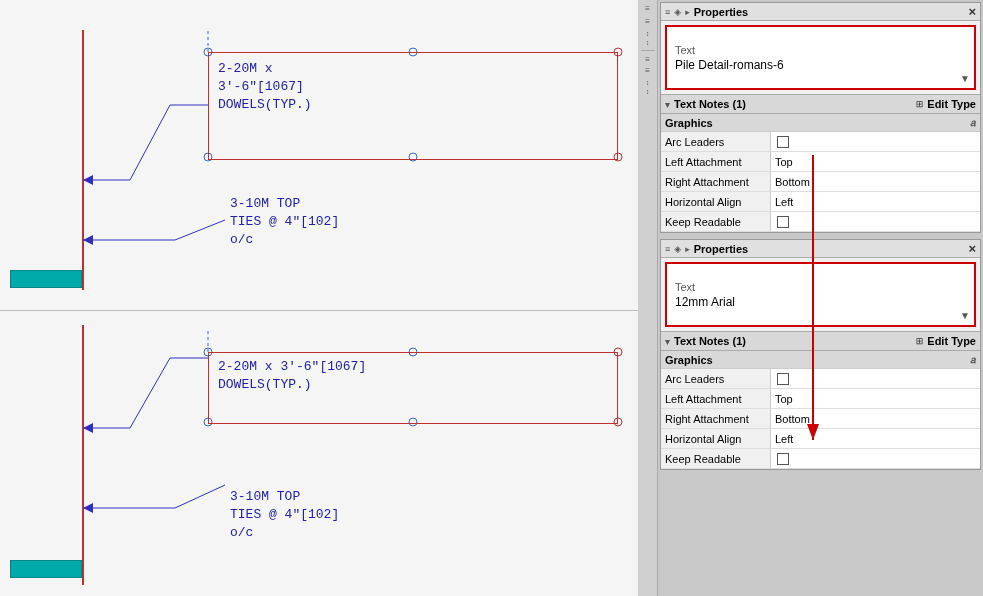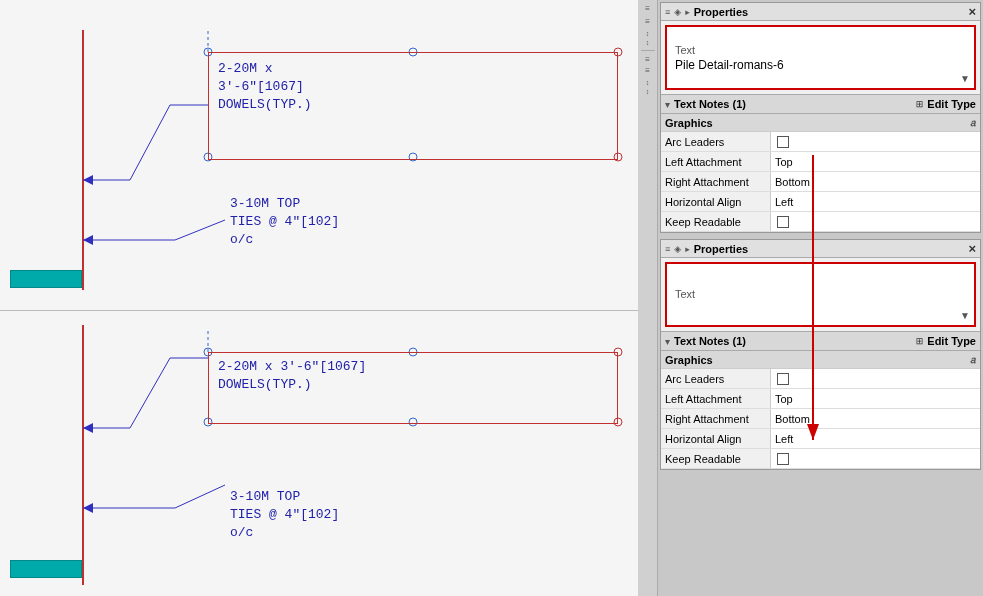--- a/index.html
+++ b/index.html
@@ -236,20 +236,21 @@
         <span style="font-size:9px; color:#555;">≡</span>
         <span style="font-size:9px; color:#555;">◈</span>
         <span style="font-size:9px; color:#555;">▸</span>
         <span style="font-size:11px; font-weight:bold; color:#000;">Properties</span>
       </div>
       <span style="font-size:13px; color:#333; cursor:pointer; font-weight:bold;">×</span>
     </div>
 
     <div style="background:white; border:2px solid #cc0000; margin:4px; padding:8px; height:65px; display:flex; flex-direction:column; justify-content:center; position:relative;">
       <div style="font-size:11px; color:#555; margin-bottom:2px;">Text</div>
+      <div style="font-size:12px; color:#000; font-weight:normal;">12mm Arial</div>
       <div style="position:absolute; right:4px; bottom:4px; font-size:10px; color:#555;">▼</div>
     </div>
 
     <div style="background:#d8d8d8; border-bottom:1px solid #aaa; border-top:1px solid #aaa; padding:2px 4px; display:flex; align-items:center; justify-content:space-between; height:20px;">
       <div style="display:flex; align-items:center; gap:4px;">
         <span style="font-size:10px; color:#555;">▾</span>
         <span style="font-size:11px; font-weight:bold; color:#000;">Text Notes (1)</span>
       </div>
       <div style="display:flex; align-items:center; gap:4px;">
         <span style="font-size:9px; color:#333;">⊞</span>

